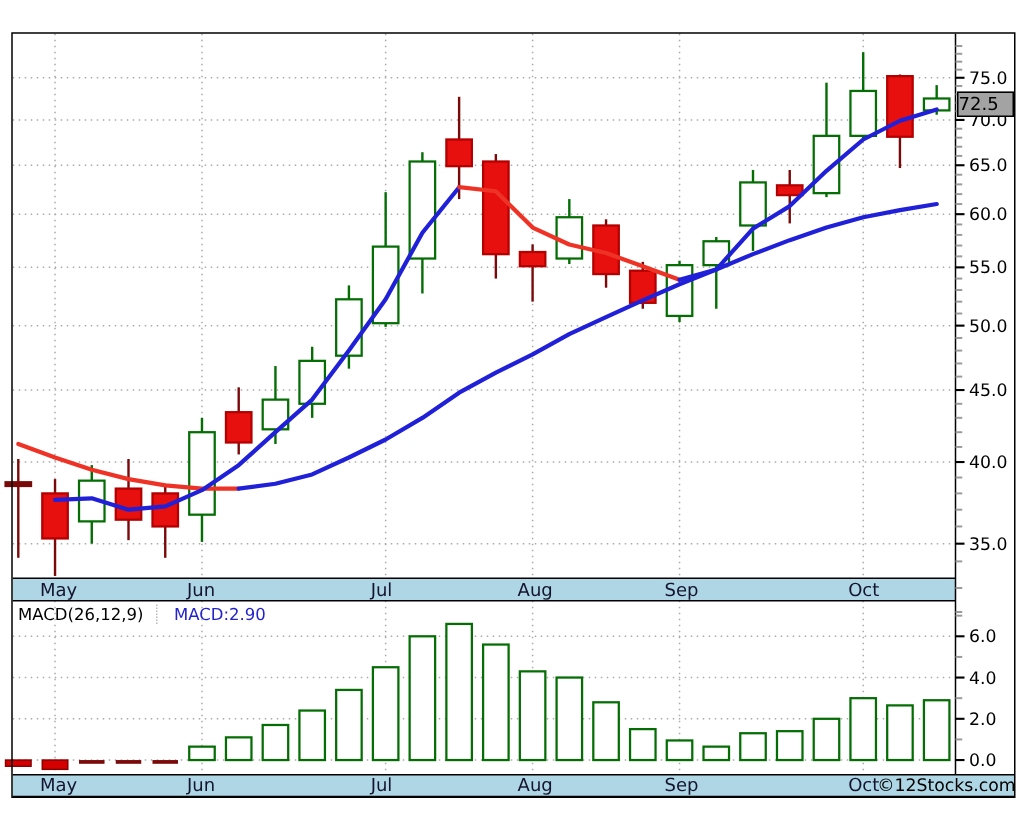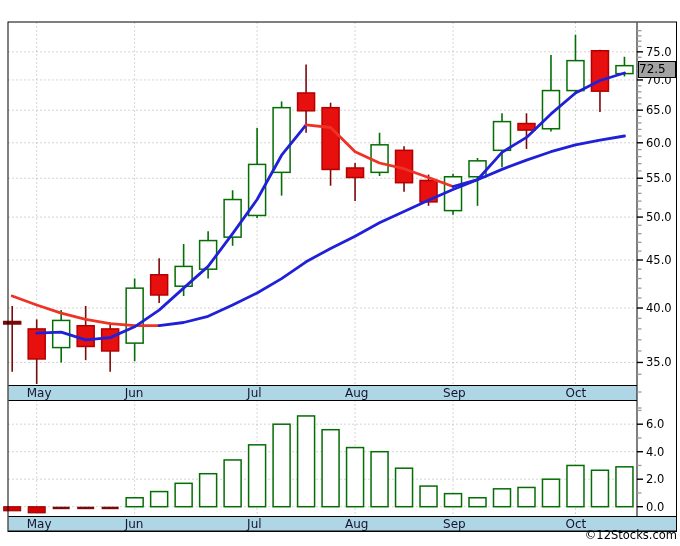--- a/index.html
+++ b/index.html
@@ -10,21 +10,21 @@
   .legend span{display:inline-block;}
   .leg-sym{color:#067806;font-weight:bold;margin-right:6px;padding-right:8px;border-right:1px dotted #b9b9b9;}
   .leg-ma{color:#2323cc;margin-right:6px;}
   .leg-val{color:#2323cc;margin-right:10px;}
   .leg-sep{border-left:1px dotted #b9b9b9;padding-left:8px;}
   .macd-labels{position:absolute;left:12px;top:403px;font-size:11px;white-space:nowrap;}
   .macd-name{color:#000;margin-right:8px;padding-right:8px;border-right:1px dotted #b9b9b9;}
   .macd-val{color:#2323cc;}
   .price-tag{position:absolute;left:638px;top:61px;width:36px;height:15px;background:#a3a3a3;
              border:1px solid #000;font-size:12px;color:#000;text-align:left;line-height:15px;}
-  .footer{position:absolute;right:3px;top:528px;font-size:11.5px;color:#000;margin-left:39px;}
+  .footer{position:absolute;right:3px;top:516px;font-size:11.5px;color:#000;margin-left:39px;}
   svg text{font-family:"DejaVu Sans","Liberation Sans",sans-serif;}
 </style>
 </head>
 <body>
 
 <div id="stage">
   <div class="title">(CRSP)</div>
 
   <svg id="chart" width="680" height="546" style="position:absolute;left:0;top:0;">
       <rect x="0" y="0" width="680" height="546" fill="#fff"></rect>
@@ -223,17 +223,21 @@
       <text x="646" y="455.7" font-size="11.5" fill="#000">4.0</text>
       <line x1="637" y1="437.95" x2="641.5" y2="437.95" stroke="#9a9a9a" stroke-width="1.3"></line>
       <line x1="637" y1="424.2" x2="643" y2="424.2" stroke="#000" stroke-width="1.4"></line>
       <text x="646" y="428.2" font-size="11.5" fill="#000">6.0</text>
       <line x1="637" y1="410.45" x2="641.5" y2="410.45" stroke="#9a9a9a" stroke-width="1.3"></line>
       <line x1="637" y1="392" x2="641.5" y2="392" stroke="#9a9a9a" stroke-width="1.3"></line>
       <line x1="637" y1="408" x2="641.5" y2="408" stroke="#9a9a9a" stroke-width="1.3"></line>
     </svg>
 
 
+  <div class="macd-labels">
+    <span class="macd-name">MACD(26,12,9)</span>
+    <span class="macd-val">MACD:2.90</span>
+  </div>
 
   <div class="price-tag">72.5</div>
 
   <div class="footer">©12Stocks.com</div>
 </div>
 
 </body></html>

